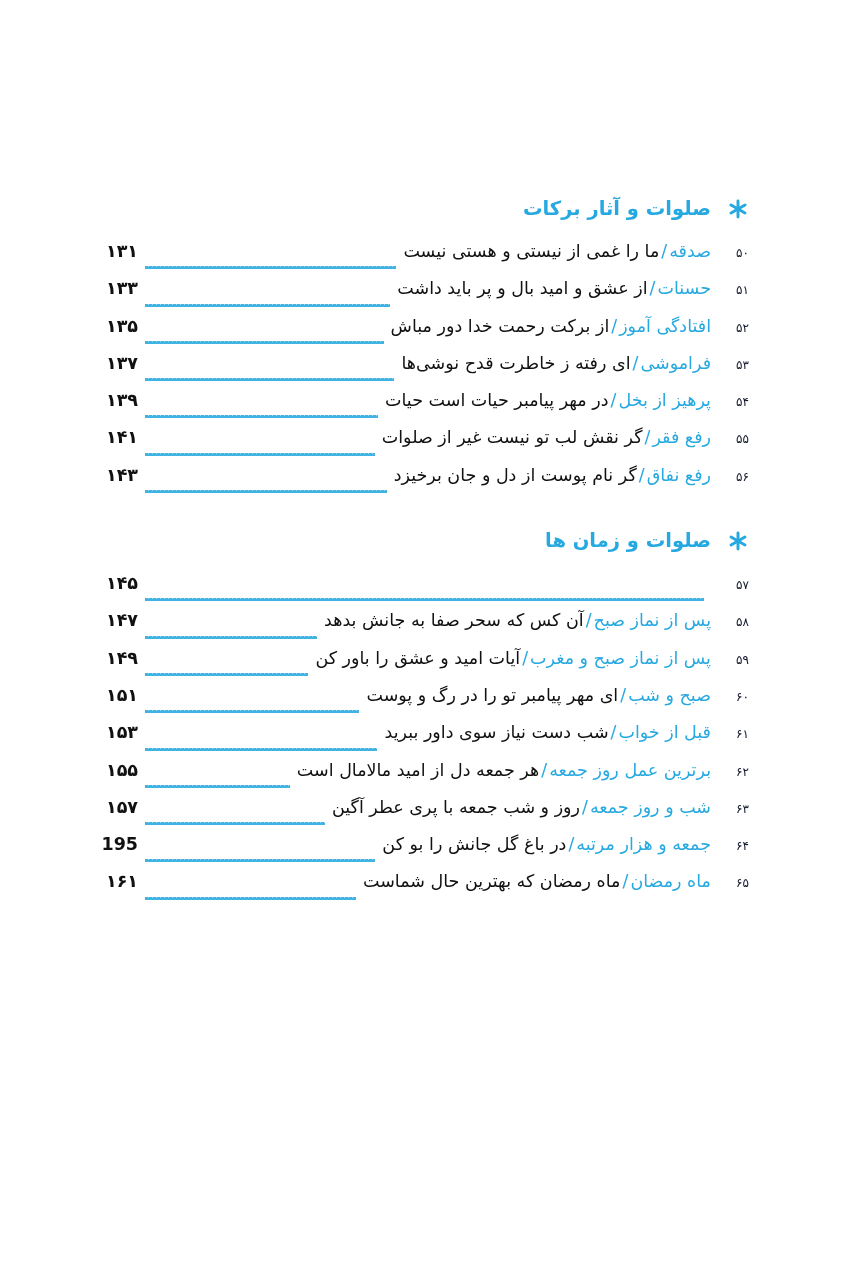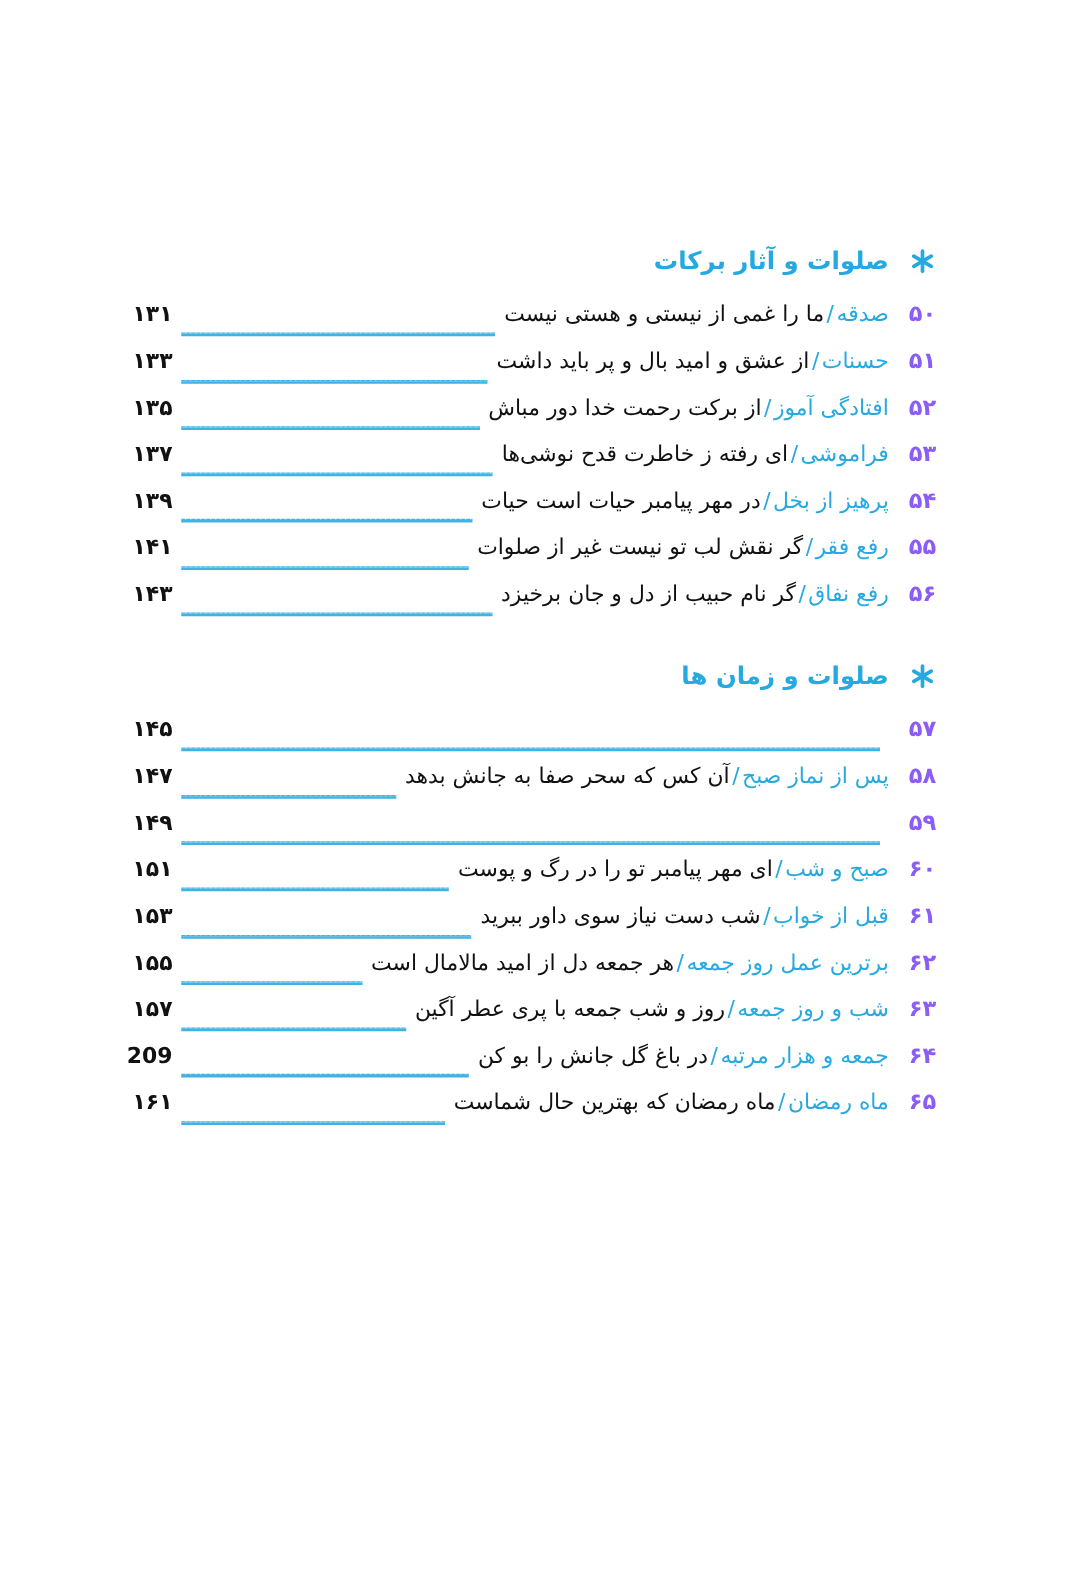--- a/index.html
+++ b/index.html
@@ -73,23 +73,23 @@
     flex-direction: row;
     align-items: baseline;
     height: 37.3px;
     width: 100%;
   }
 
   .entry-num {
     flex: 0 0 auto;
     width: 38px;
     text-align: right;
-    font-size: 18px;
-    font-weight: 700;
-    color: #8b5cf6;
+    font-size: 12px;
+    font-weight: 400;
+    color: #0f172a;
     line-height: 1;
     padding-left: 14px;
     box-sizing: border-box;
   }
 
   .entry-text {
     flex: 0 0 auto;
     font-size: 17.5px;
     font-weight: 400;
     line-height: 1;
@@ -184,21 +184,21 @@
             <span class="entry-page">۱۳۹</span>
           </div>
           <div class="entry">
             <span class="entry-num">۵۵</span>
             <span class="entry-text"><span class="entry-topic">رفع فقر</span><span class="entry-sep">/</span><span class="entry-desc">گر نقش لب تو نیست غیر از صلوات</span></span>
             <span class="leader"></span>
             <span class="entry-page">۱۴۱</span>
           </div>
           <div class="entry">
             <span class="entry-num">۵۶</span>
-            <span class="entry-text"><span class="entry-topic">رفع نفاق</span><span class="entry-sep">/</span><span class="entry-desc">گر نام حبیب از دل و جان برخیزد</span></span>
+            <span class="entry-text"><span class="entry-topic">رفع نفاق</span><span class="entry-sep">/</span><span class="entry-desc">گر نام پوست از دل و جان برخیزد</span></span>
             <span class="leader"></span>
             <span class="entry-page">۱۴۳</span>
           </div>
         </div>
       </div>
       <div class="section">
         <div class="section-head">
           <span class="star-icon">
             <svg viewBox="0 0 24 24" aria-hidden="true">
               <g stroke="currentColor" stroke-width="3.2" stroke-linecap="round">
@@ -217,20 +217,21 @@
             <span class="entry-page">۱۴۵</span>
           </div>
           <div class="entry">
             <span class="entry-num">۵۸</span>
             <span class="entry-text"><span class="entry-topic">پس از نماز صبح</span><span class="entry-sep">/</span><span class="entry-desc">آن کس که سحر صفا به جانش بدهد</span></span>
             <span class="leader"></span>
             <span class="entry-page">۱۴۷</span>
           </div>
           <div class="entry">
             <span class="entry-num">۵۹</span>
+            <span class="entry-text"><span class="entry-topic">پس از نماز صبح و مغرب</span><span class="entry-sep">/</span><span class="entry-desc">آیات امید و عشق را باور کن</span></span>
             <span class="leader"></span>
             <span class="entry-page">۱۴۹</span>
           </div>
           <div class="entry">
             <span class="entry-num">۶۰</span>
             <span class="entry-text"><span class="entry-topic">صبح و شب</span><span class="entry-sep">/</span><span class="entry-desc">ای مهر پیامبر تو را در رگ و پوست</span></span>
             <span class="leader"></span>
             <span class="entry-page">۱۵۱</span>
           </div>
           <div class="entry">
@@ -248,21 +249,21 @@
           <div class="entry">
             <span class="entry-num">۶۳</span>
             <span class="entry-text"><span class="entry-topic">شب و روز جمعه</span><span class="entry-sep">/</span><span class="entry-desc">روز و شب جمعه با پری عطر آگین</span></span>
             <span class="leader"></span>
             <span class="entry-page">۱۵۷</span>
           </div>
           <div class="entry">
             <span class="entry-num">۶۴</span>
             <span class="entry-text"><span class="entry-topic">جمعه و هزار مرتبه</span><span class="entry-sep">/</span><span class="entry-desc">در باغ گل جانش را بو کن</span></span>
             <span class="leader"></span>
-            <span class="entry-page">209</span>
+            <span class="entry-page">195</span>
           </div>
           <div class="entry">
             <span class="entry-num">۶۵</span>
             <span class="entry-text"><span class="entry-topic">ماه رمضان</span><span class="entry-sep">/</span><span class="entry-desc">ماه رمضان که بهترین حال شماست</span></span>
             <span class="leader"></span>
             <span class="entry-page">۱۶۱</span>
           </div>
         </div>
       </div>
     </div>

